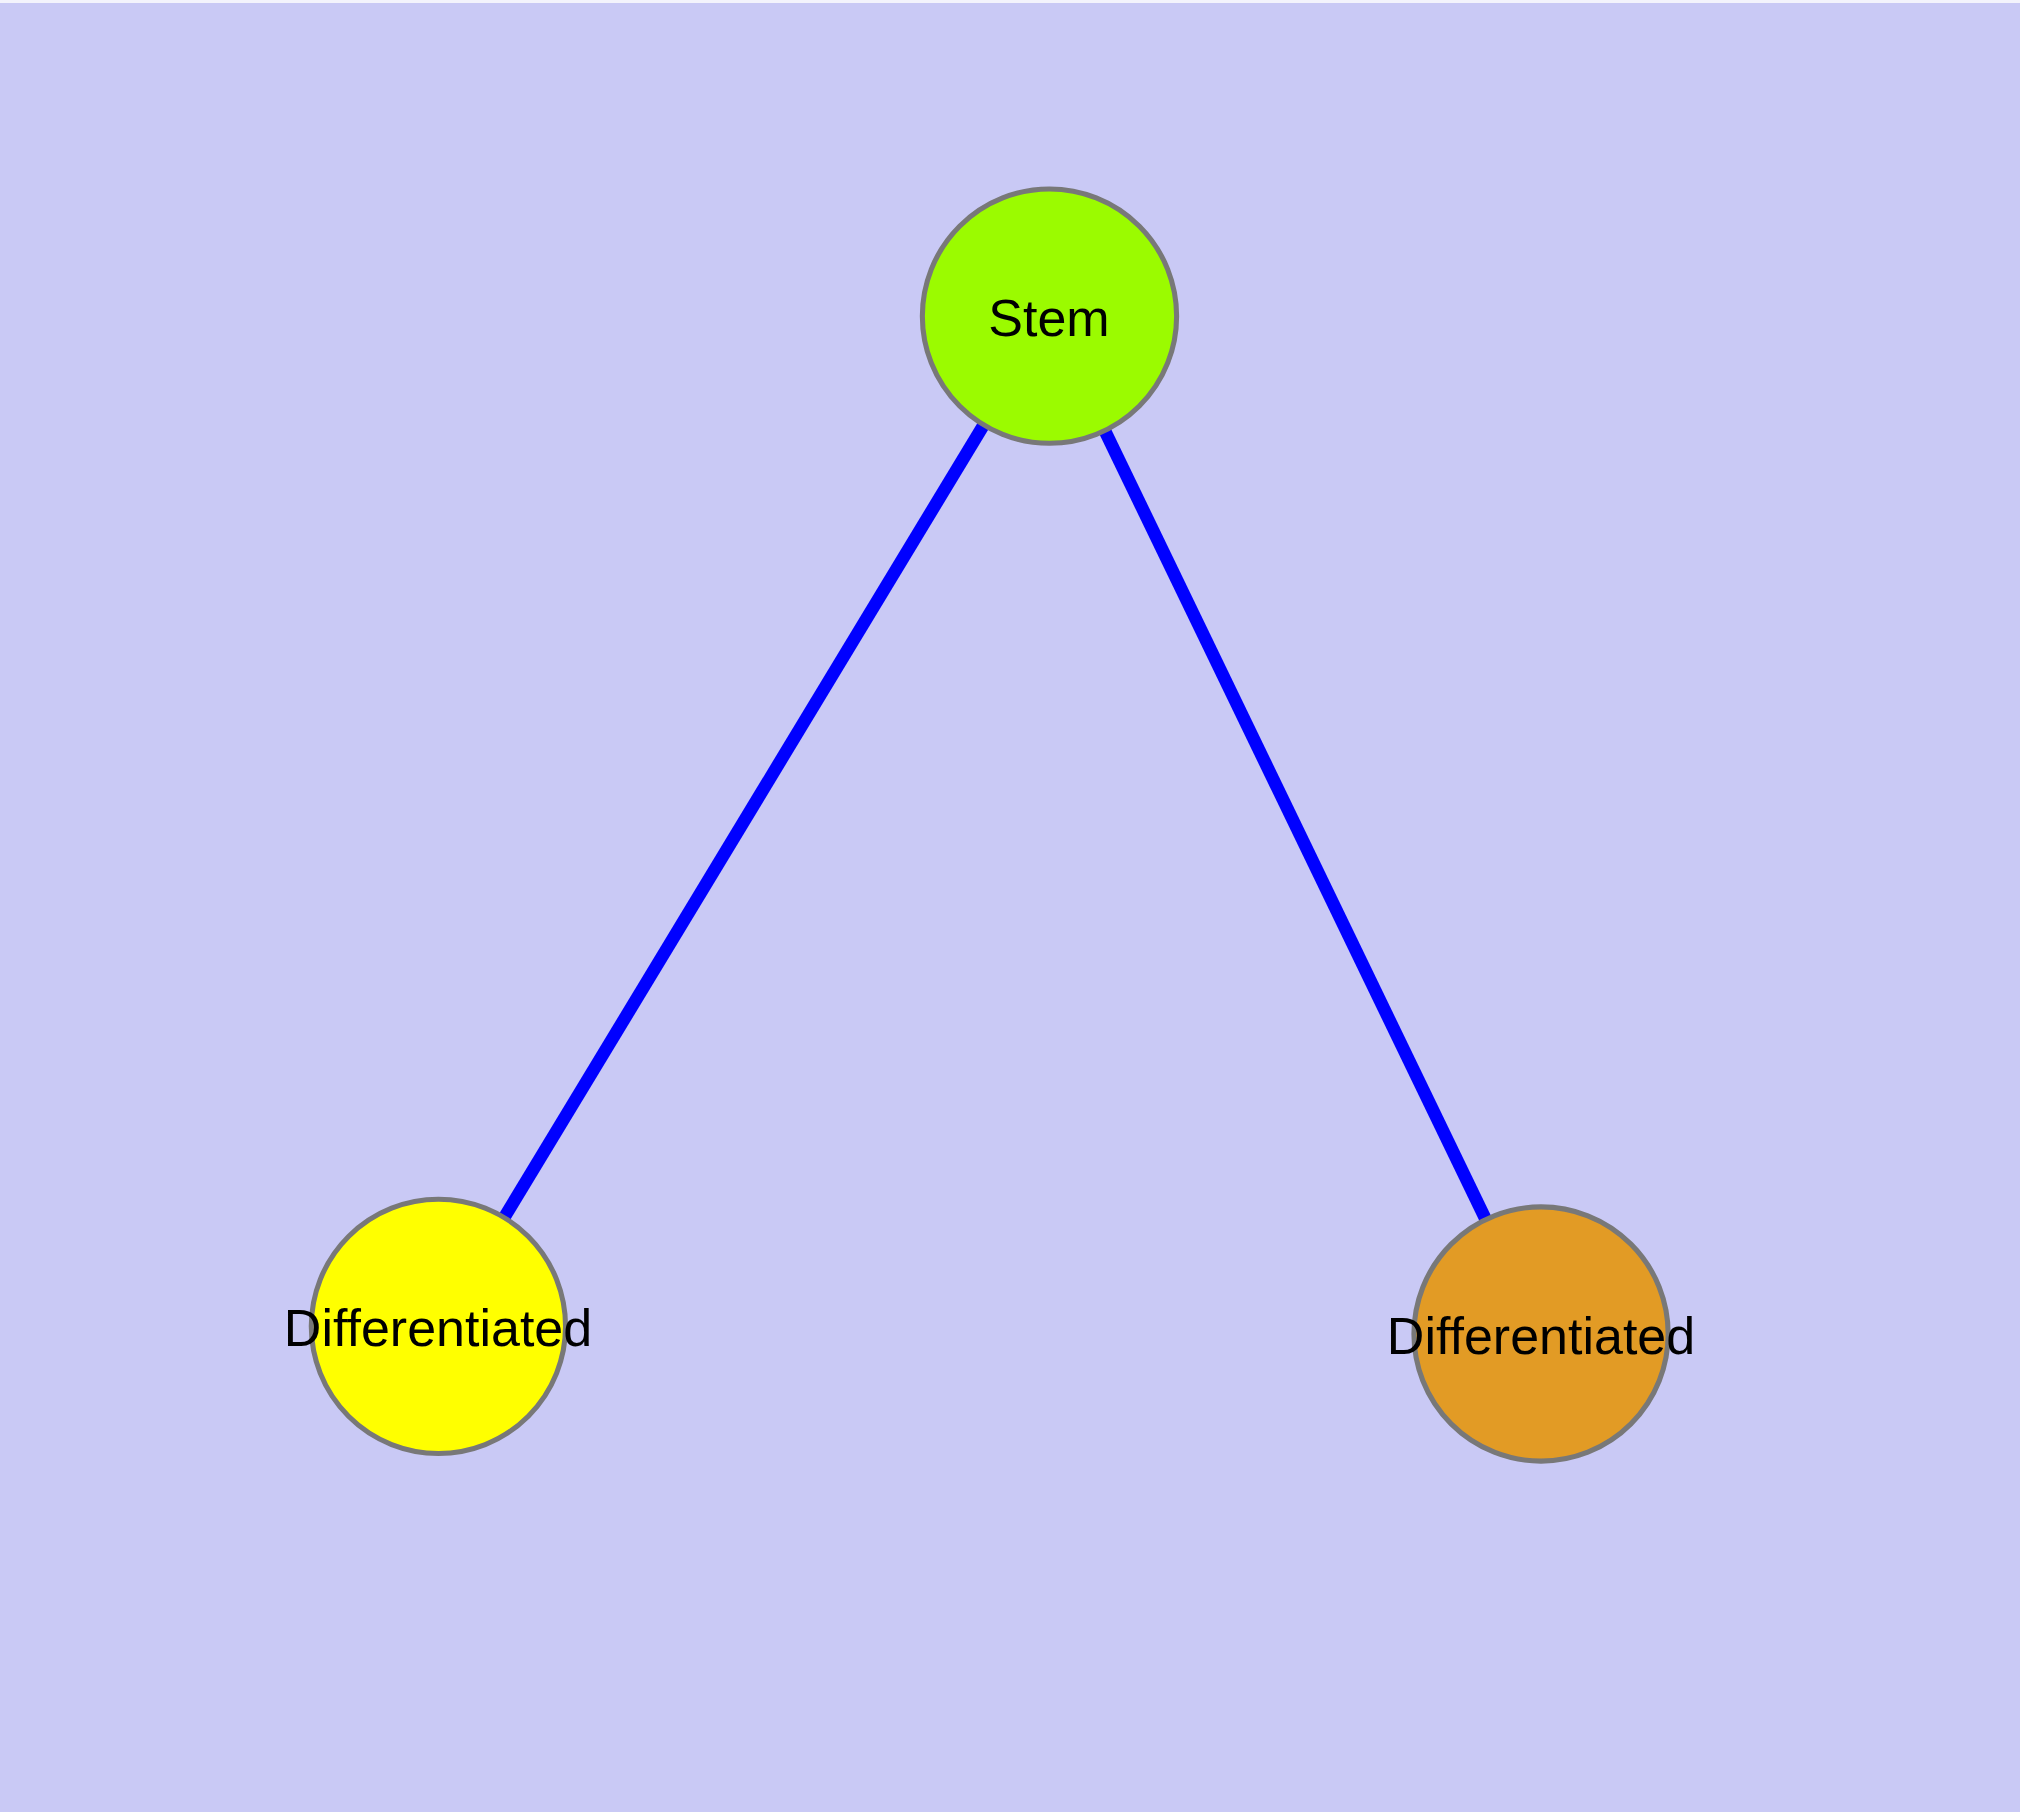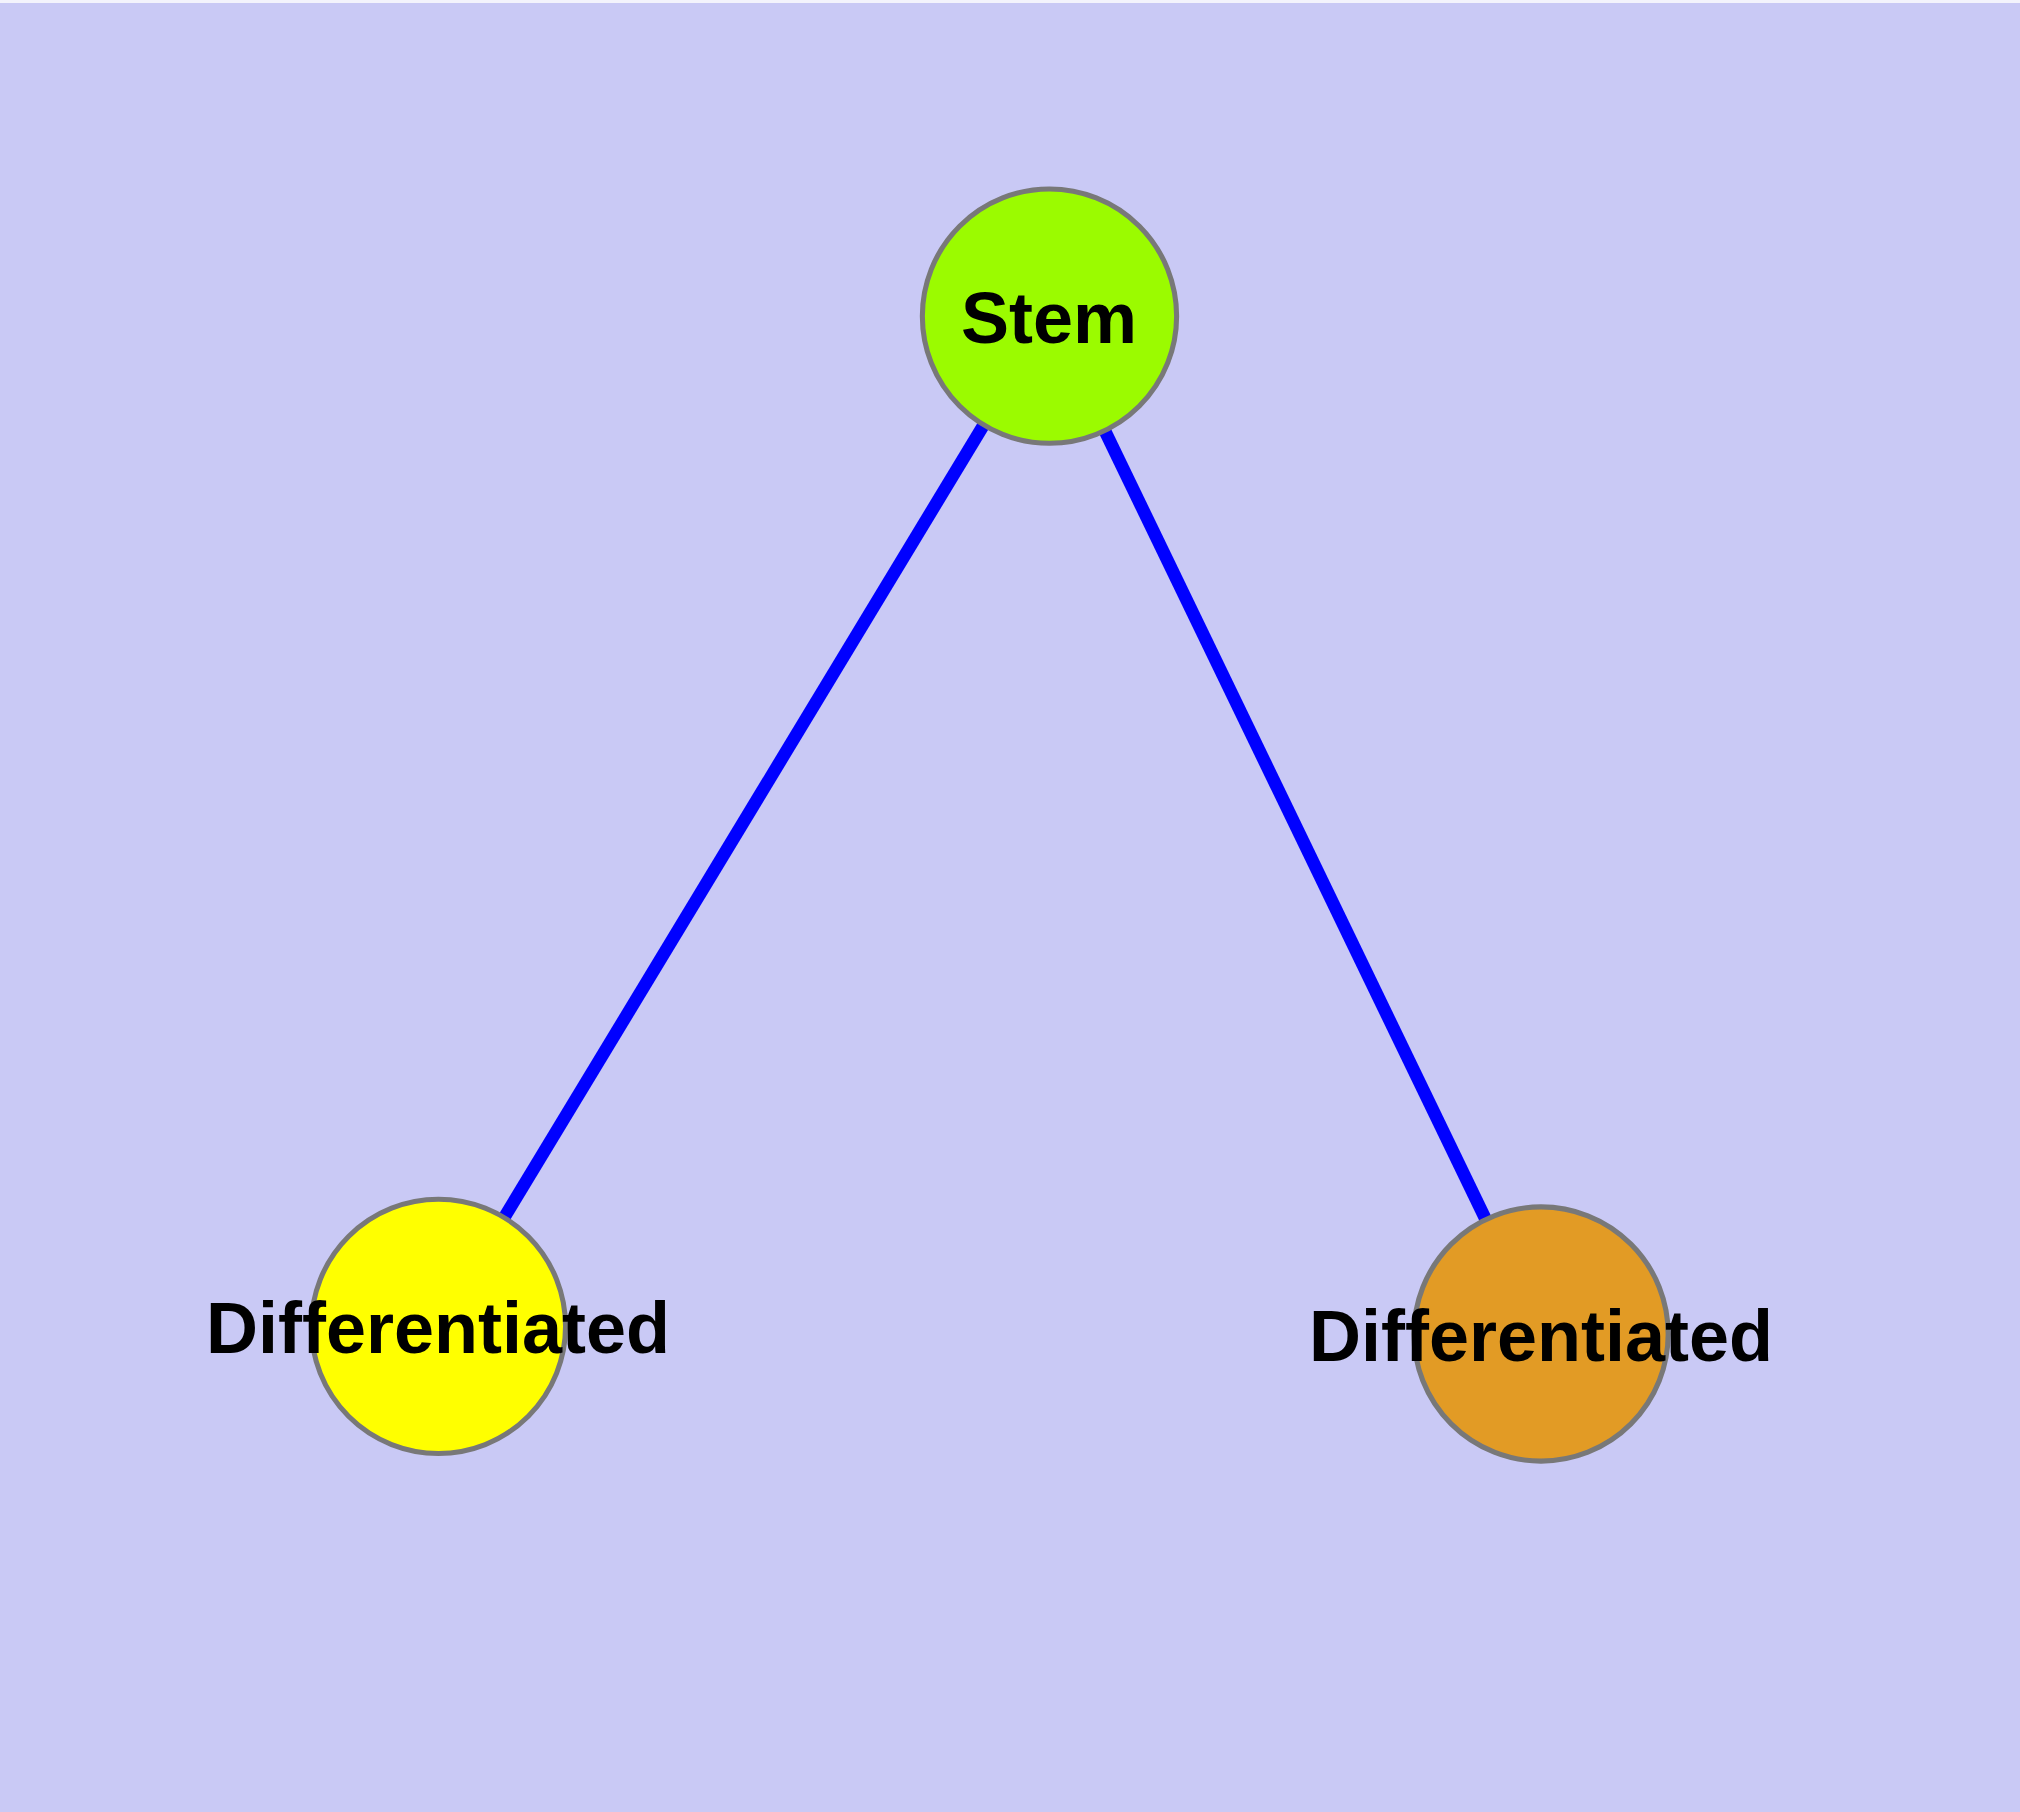--- a/index.html
+++ b/index.html
@@ -36,22 +36,22 @@
     fill: none;
   }
   svg.graph circle {
     stroke: #787878;
     stroke-width: 6px;
   }
   .node-label {
     position: absolute;
     transform: translate(-50%, -50%);
     color: #000000;
-    font-weight: bold;
-    font-size: 72px;
+    font-weight: normal;
+    font-size: 52px;
     line-height: 100px;
     text-align: center;
     white-space: nowrap;
   }
   .node-label.single {
     line-height: 78px;
   }
   .label-stem   { left: 1049px; top: 318px;  }
   .label-type-a { left: 438px;  top: 1328px; }
   .label-type-b { left: 1541px; top: 1336px; }

